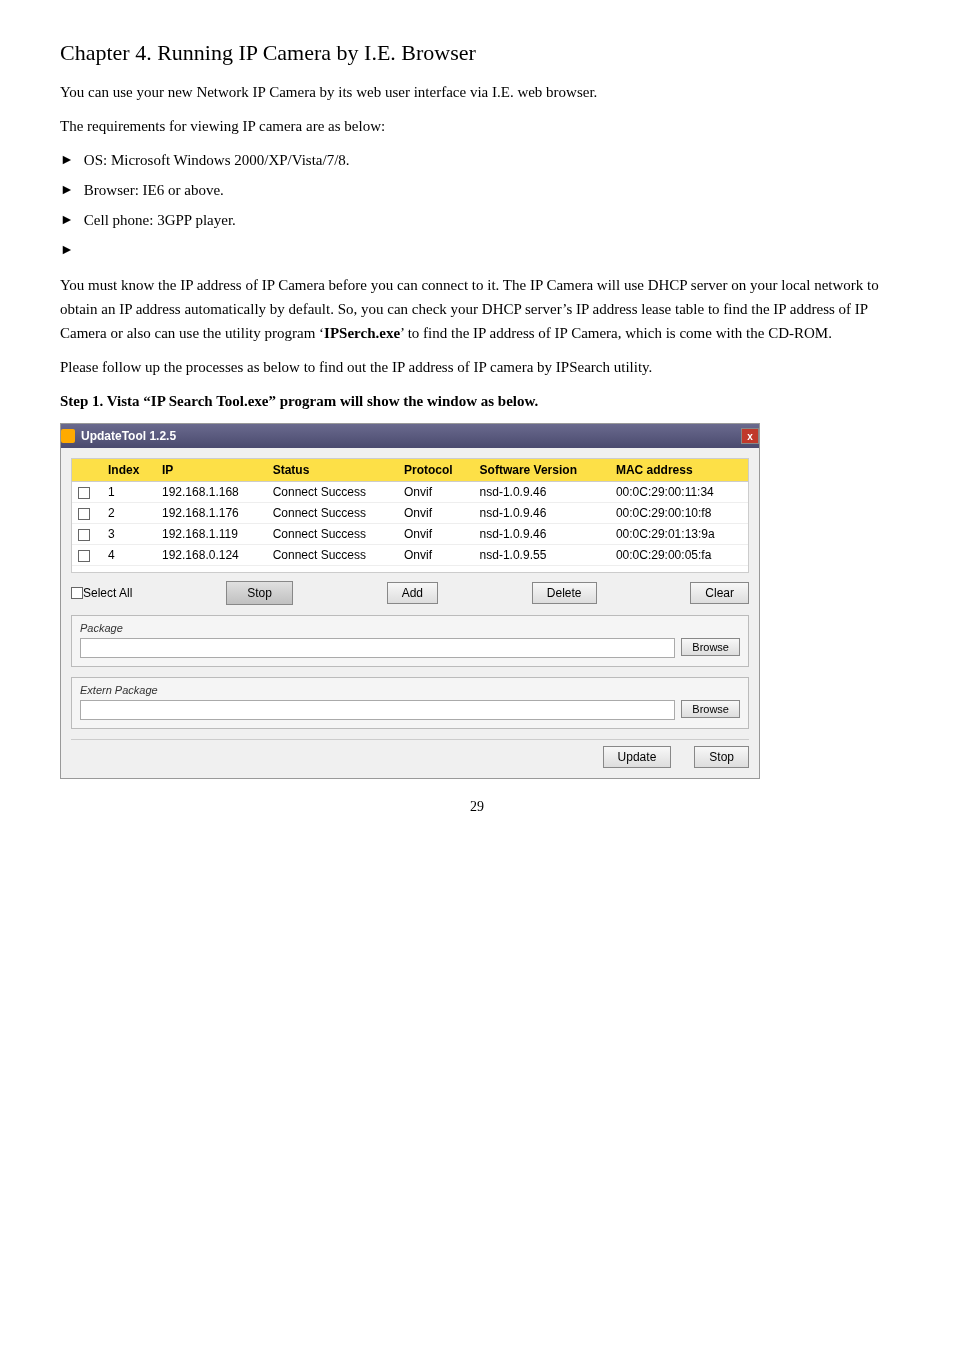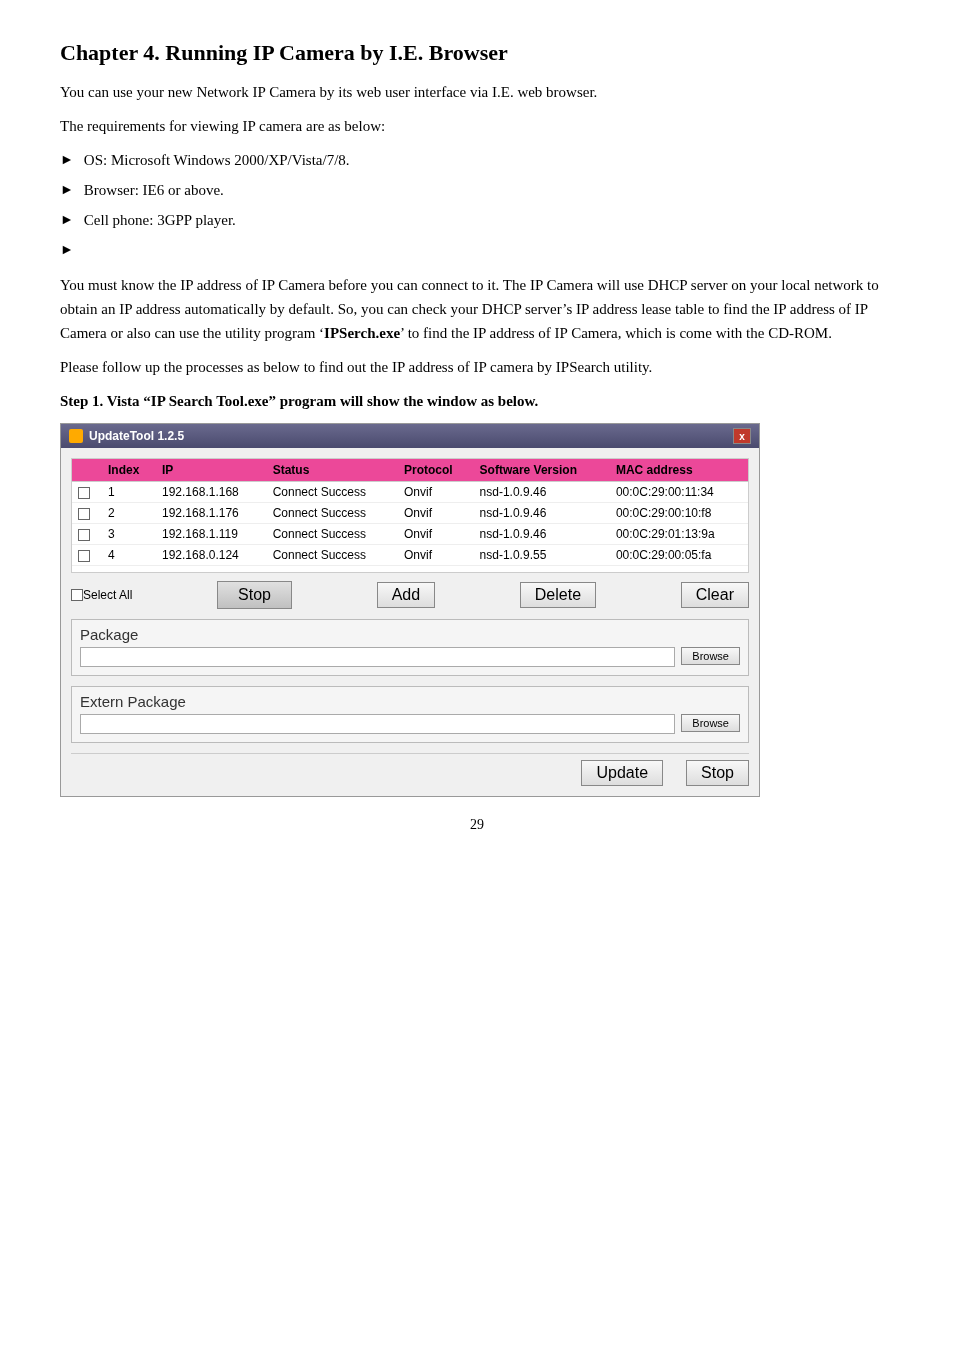--- a/index.html
+++ b/index.html
@@ -6,21 +6,21 @@
     body {
       font-family: "Times New Roman", Times, serif;
       font-size: 15px;
       background: #fff;
       color: #000;
       padding: 40px 60px;
       max-width: 954px;
     }
     h2 {
       font-size: 22px;
-      font-weight: bold;
+      font-weight: normal;
       margin-bottom: 14px;
     }
     p {
       margin-bottom: 10px;
       line-height: 1.6;
     }
     .bullet-list {
       margin: 8px 0 12px 0;
       padding: 0;
       list-style: none;
@@ -50,21 +50,21 @@
       margin: 10px 0 20px 0;
       font-family: Arial, sans-serif;
       font-size: 12px;
     }
     .window-titlebar {
       background: linear-gradient(to bottom, #6a6a8e 0%, #4a4a6e 100%);
       color: #fff;
       display: flex;
       align-items: center;
       justify-content: space-between;
-      padding: 4px 8px;
+      padding: 4px 0;
       font-size: 12px;
       font-weight: bold;
     }
     .window-titlebar .title-left {
       display: flex;
       align-items: center;
       gap: 6px;
     }
     .titlebar-icon {
       width: 14px;
@@ -90,21 +90,21 @@
       padding: 10px;
     }
     
     .device-table {
       width: 100%;
       border-collapse: collapse;
       background: #fff;
       margin-bottom: 6px;
     }
     .device-table th {
-      background: #ec4899;
+      background: #fde047;
       border-bottom: 1px solid #ccc;
       padding: 4px 6px;
       text-align: left;
       font-weight: bold;
       font-size: 12px;
     }
     .device-table td {
       padding: 3px 6px;
       font-size: 12px;
       border-bottom: 1px solid #eee;
@@ -135,21 +135,21 @@
     }
 
     
     .button-bar {
       display: flex;
       align-items: center;
       margin: 8px 0;
     }
     .btn {
       padding: 3px 14px;
-      font-size: 16px;
+      font-size: 12px;
       border: 1px solid #888;
       background: linear-gradient(to bottom, #f8f8f8, #ddd);
       cursor: pointer;
       font-family: Arial, sans-serif;
     }
     .btn-stop {
       background: linear-gradient(to bottom, #e0e0e0, #c0c0c0);
       color: #000;
       border: 1px solid #888;
       padding: 4px 20px;
@@ -157,23 +157,24 @@
 
     
     .section-group {
       border: 1px solid #bbb;
       margin: 10px 0;
       padding: 6px 8px 8px 8px;
       background: #f5f5f5;
       position: relative;
     }
     .section-label {
-      font-size: 15px;
+      font-size: 11px;
       color: #333;
       margin-bottom: 4px;
+      font-style: italic;
     }
     .input-row {
       display: flex;
       align-items: flex-start;
       gap: 6px;
     }
     .path-input {
       flex: 1;
       height: 20px;
       border: 1px solid #aaa;

